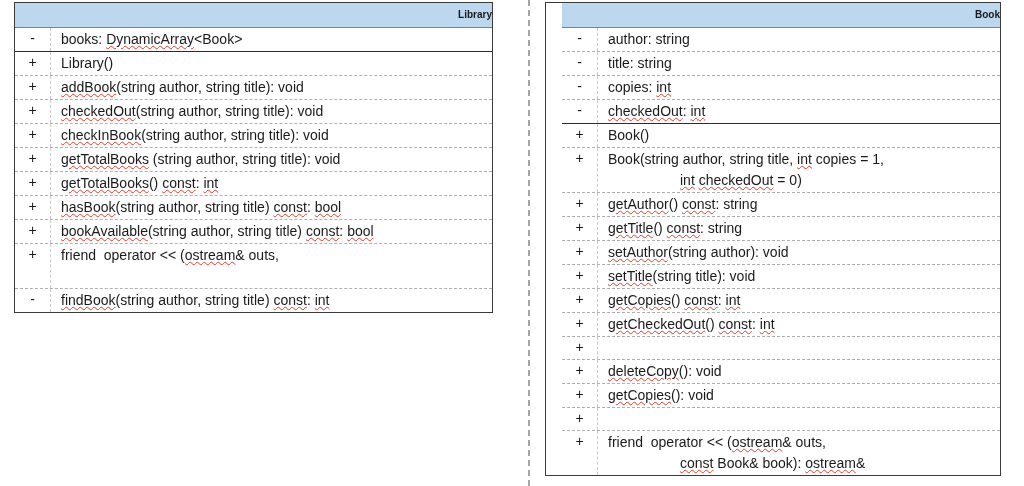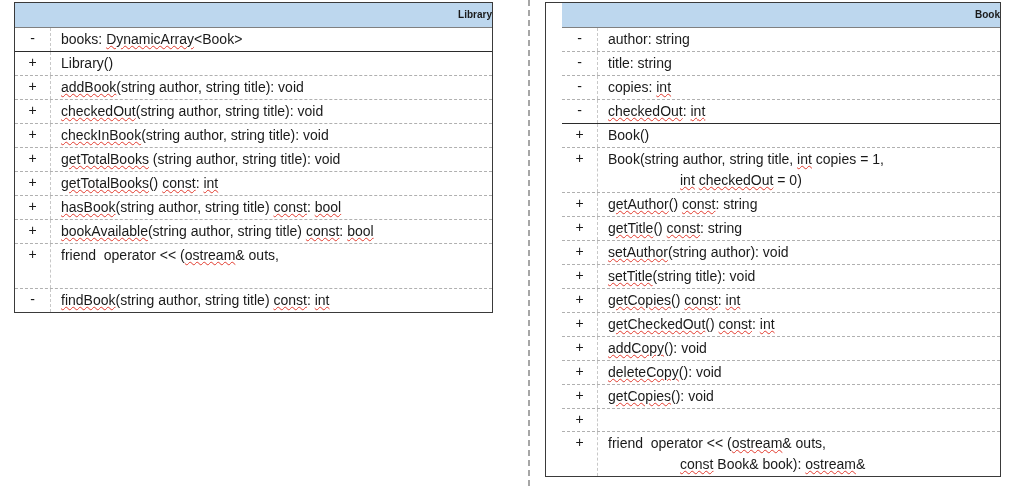--- a/index.html
+++ b/index.html
@@ -212,21 +212,20 @@
       <div class="uml-row">
         <div class="vis-cell">+</div>
         <div class="member-cell"><span class="member-line"><span class="sp">getCopies</span>() <span class="sp">const</span>: <span class="sp">int</span></span></div>
       </div>
       <div class="uml-row">
         <div class="vis-cell">+</div>
         <div class="member-cell"><span class="member-line"><span class="sp">getCheckedOut</span>() <span class="sp">const</span>: <span class="sp">int</span></span></div>
       </div>
       <div class="uml-row">
         <div class="vis-cell">+</div>
-        <div class="member-cell"><span class="member-line"><span class="sp">addCopy</span>(): void</span></div>
       </div>
       <div class="uml-row">
         <div class="vis-cell">+</div>
         <div class="member-cell"><span class="member-line"><span class="sp">deleteCopy</span>(): void</span></div>
       </div>
       <div class="uml-row">
         <div class="vis-cell">+</div>
         <div class="member-cell"><span class="member-line"><span class="sp">getCopies</span>(): void</span></div>
       </div>
       <div class="uml-row">

